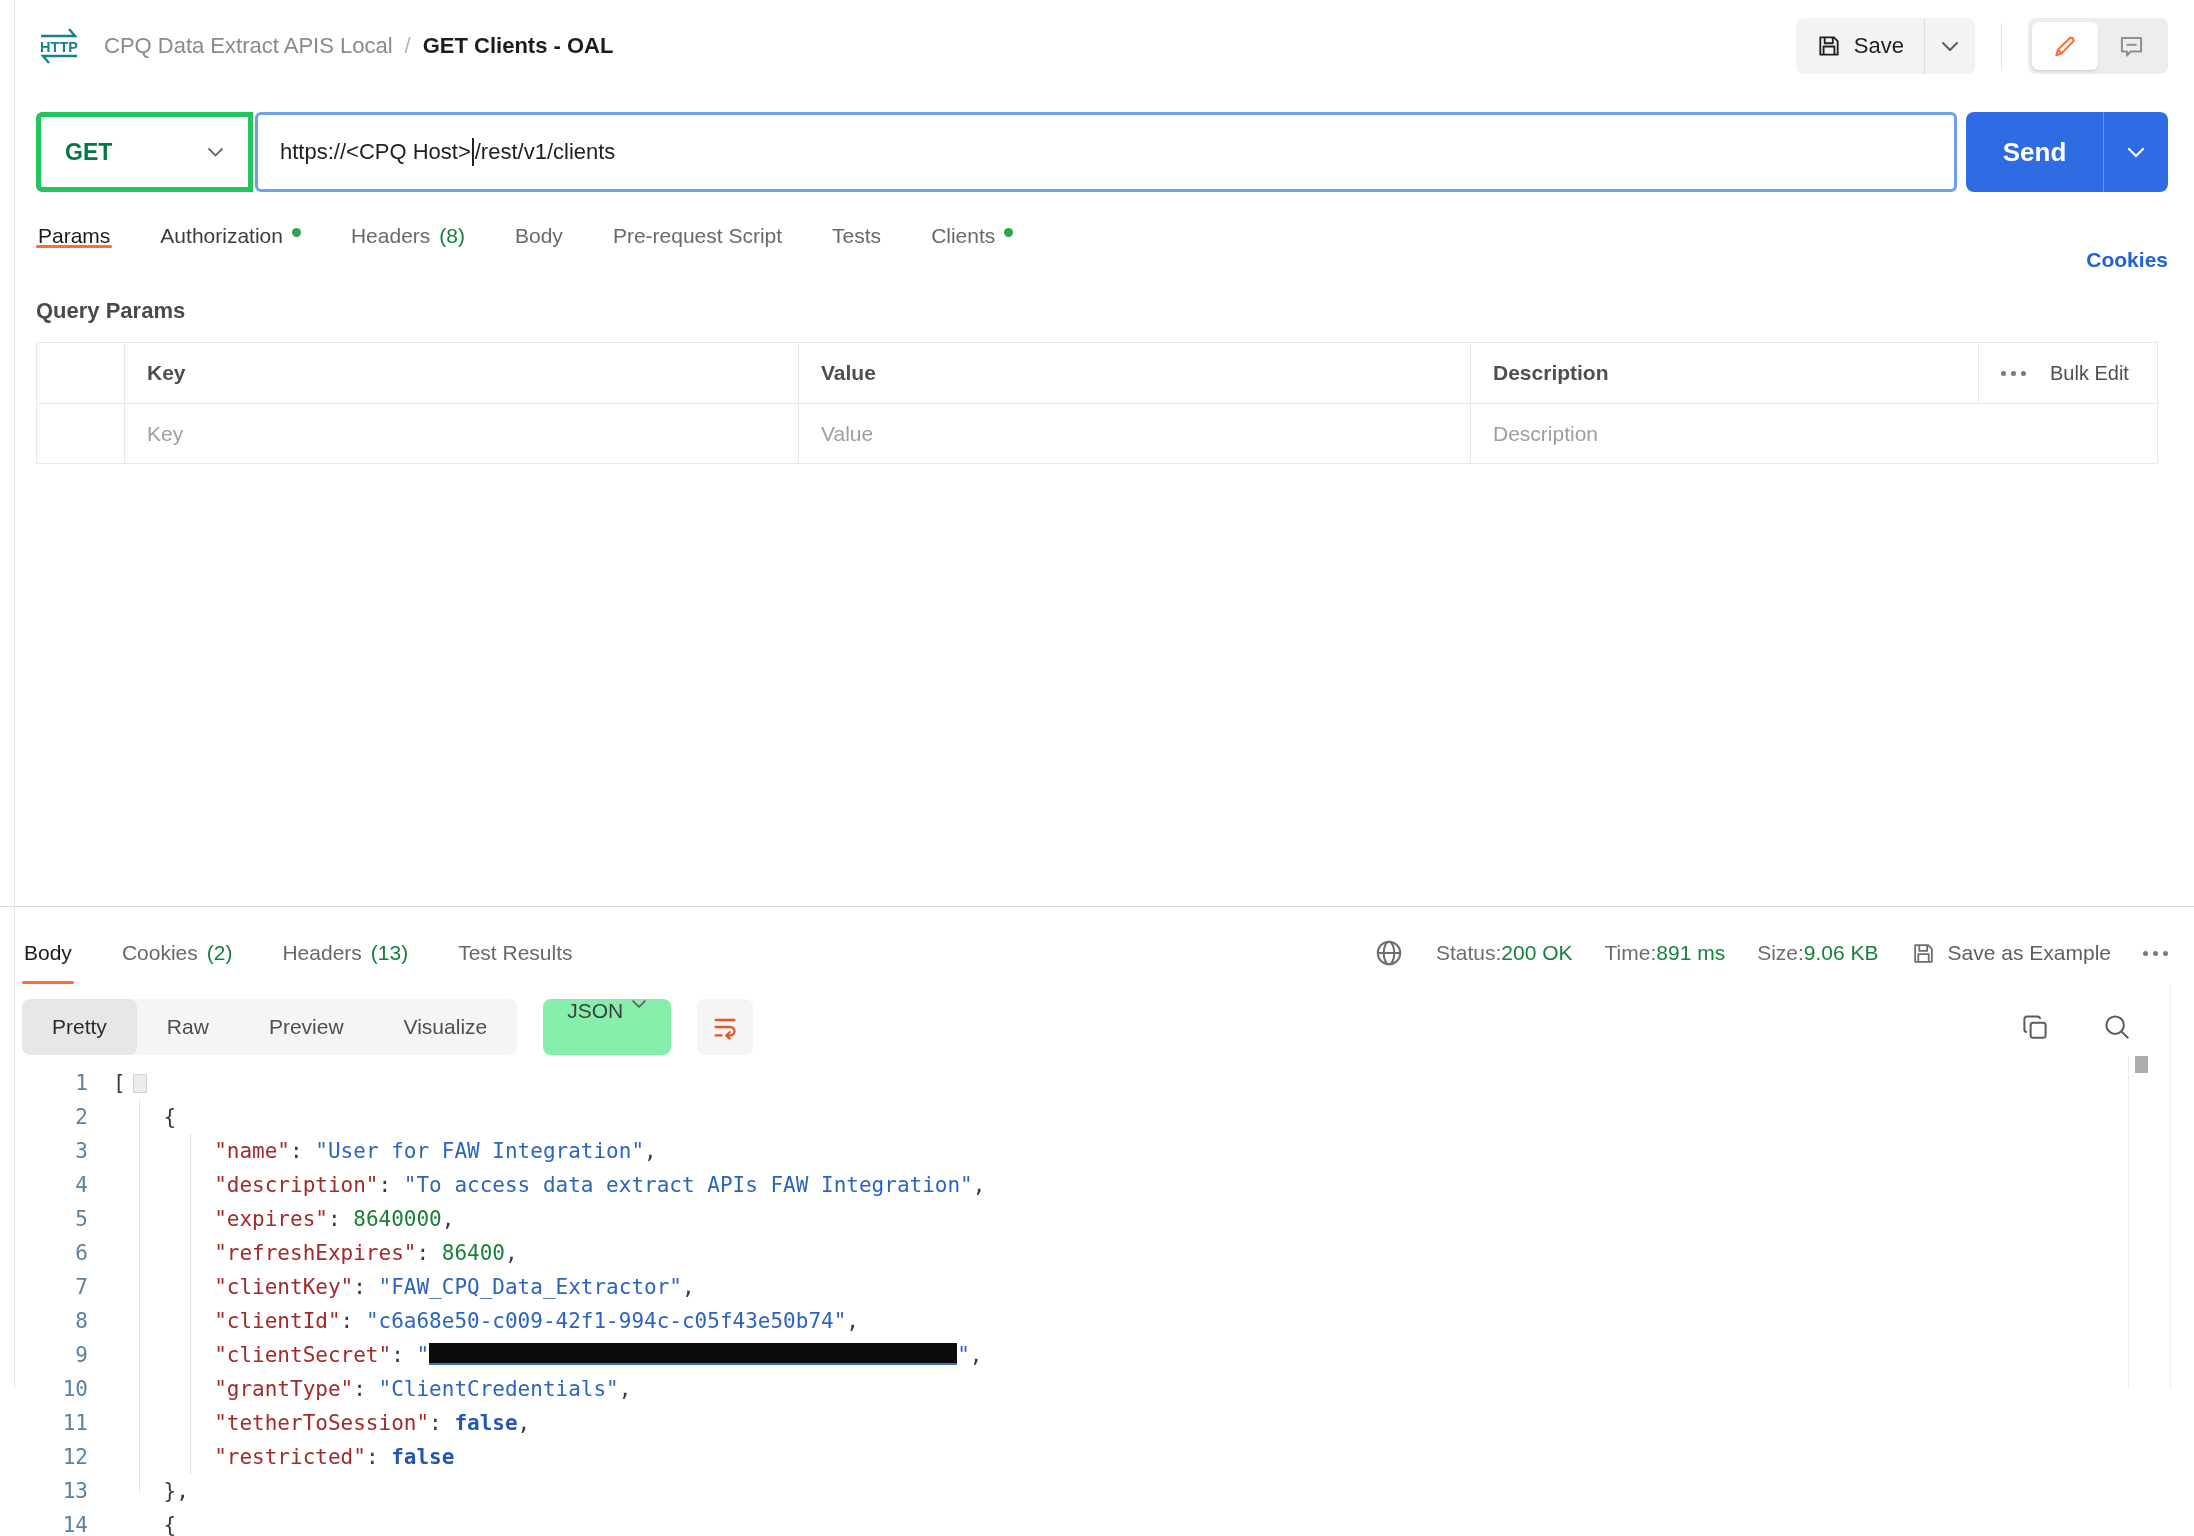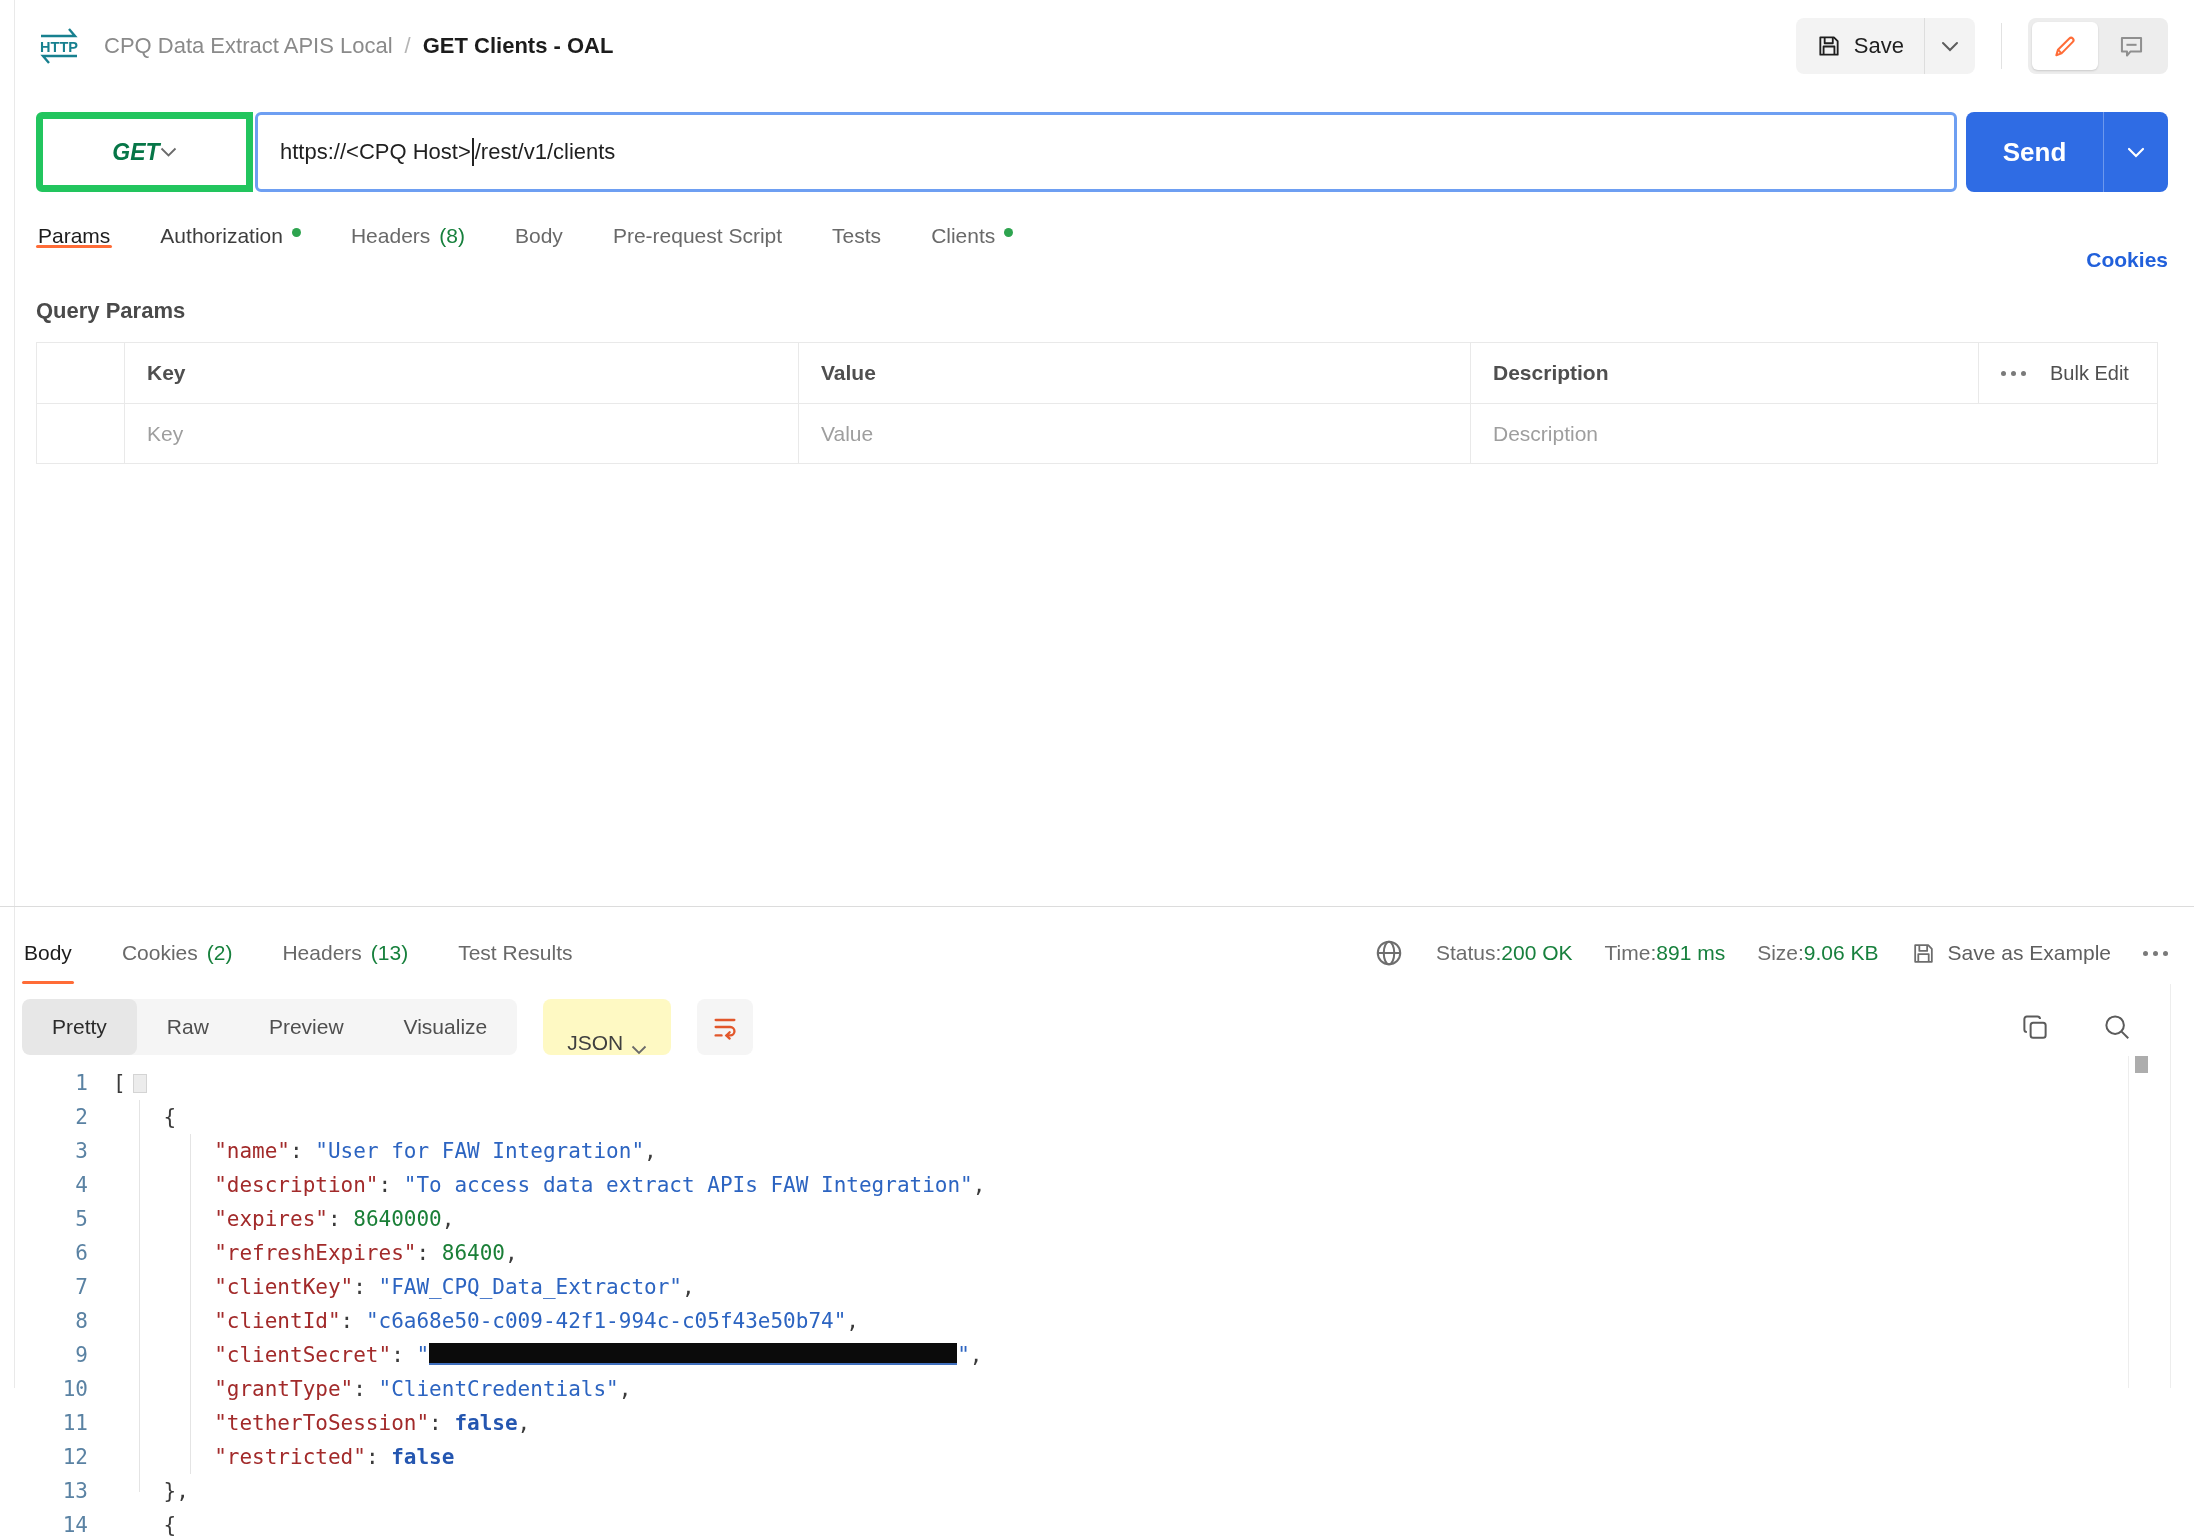--- a/index.html
+++ b/index.html
@@ -24,21 +24,21 @@
   .save-main { display:flex; align-items:center; gap:12px; padding:0 20px; font-size:22px; color:#1f1f1f; cursor:pointer; }
   .save-divider { width:1px; background:#dddddd; margin:0; }
   .save-caret { display:flex; align-items:center; padding:0 16px; cursor:pointer; }
   .topbar-divider { width:1px; height:46px; background:#e2e2e2; margin:0 26px; }
   .edit-toggle { display:flex; align-items:center; background:#ededed; border-radius:8px; padding:4px; height:56px; }
   .toggle-item { width:66px; height:48px; display:flex; align-items:center; justify-content:center; border-radius:6px; cursor:pointer; }
   .toggle-item.selected { background:#fff; box-shadow:0 1px 2px rgba(0,0,0,.15); }
 
   
   .request-row { left:36px; top:112px; right:26px; height:80px; display:flex; align-items:stretch; }
-  .method-select { width:217px; border:7px solid #22c55e; border-radius:6px 0 0 6px; background:#fff; display:flex; align-items:center; justify-content:center; padding:0 24px; cursor:pointer;font-style:italic; }
+  .method-select { width:217px; border:5px solid #22c55e; border-radius:6px 0 0 6px; background:#fff; display:flex; align-items:center; justify-content:space-between; padding:0 24px; cursor:pointer; }
   .method-label { font-size:23px; font-weight:700; color:#067647; }
   .url-input { flex:1; margin-left:2px; margin-right:9px; border:3px solid #6e9ff2; border-radius:6px; background:#fff; display:flex; align-items:center; padding:0 22px; font-size:22px; color:#1f1f1f; }
   .caret-bar { display:inline-block; width:2px; height:28px; background:#222; margin:0 1px; vertical-align:middle; }
   .send-split { width:202px; display:flex; align-items:stretch; border-radius:8px; overflow:hidden; }
   .send-main { flex:1; display:flex; align-items:center; justify-content:center; color:#fff; font-size:26px; font-weight:700; cursor:pointer; }
   .send-sep { width:1px; background:rgba(255,255,255,.30); }
   .send-caret { width:64px; display:flex; align-items:center; justify-content:center; cursor:pointer; }
 
   
   .tabs { display:flex; align-items:stretch; gap:46px; }
@@ -74,21 +74,21 @@
   .resp-meta { margin-left:auto; display:flex; align-items:center; gap:32px; font-size:21px; color:#6d6d6d; }
   .meta-group { display:flex; align-items:center; white-space:nowrap; }
   .meta-val { color:#17803d; }
   .save-example { display:flex; align-items:center; gap:12px; color:#5f5f5f; cursor:pointer; white-space:nowrap; }
 
   
   .resp-toolbar { left:22px; right:26px; top:998px; height:58px; display:flex; align-items:center; }
   .segmented { display:flex; align-items:stretch; height:56px; background:#f5f5f5; border-radius:8px; overflow:hidden; }
   .seg { display:flex; align-items:center; padding:0 30px; font-size:21px; color:#4f4f4f; cursor:pointer; }
   .seg.active { background:#e7e7e7; border-radius:8px; color:#2b2b2b; }
-  .lang-select { margin-left:26px; height:56px; background:#fef9c3; border-radius:8px; display:flex; align-items:flex-end; gap:8px; padding:0 24px; font-size:21px; color:#3f3f3f; cursor:pointer; }
+  .lang-select { margin-left:26px; height:56px; background:#86efac; border-radius:8px; display:flex; align-items:flex-start; gap:8px; padding:0 24px; font-size:21px; color:#3f3f3f; cursor:pointer; }
   .wrap-btn { margin-left:26px; width:56px; height:56px; background:#f5f5f5; border-radius:8px; display:flex; align-items:center; justify-content:center; cursor:pointer; }
   .resp-tools { margin-left:auto; display:flex; align-items:center; gap:52px; padding-right:36px; }
   .tool-btn { cursor:pointer; }
 
   
   .code-area { left:0; top:1058px; width:2128px; height:478px; overflow:hidden; font-family:"DejaVu Sans Mono",monospace; font-size:21px; }
   .code-lines { padding-top:8px; }
   .cl { height:34px; line-height:34px; white-space:pre; }
   .ln { display:inline-block; width:88px; text-align:right; color:#5a82a3; }
   .lc { padding-left:25px; }

